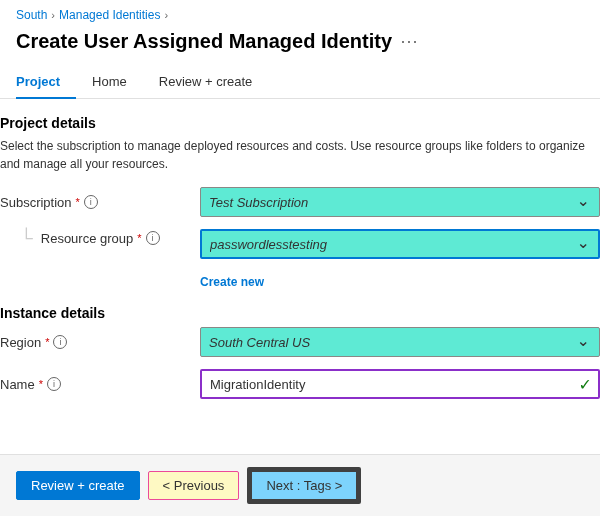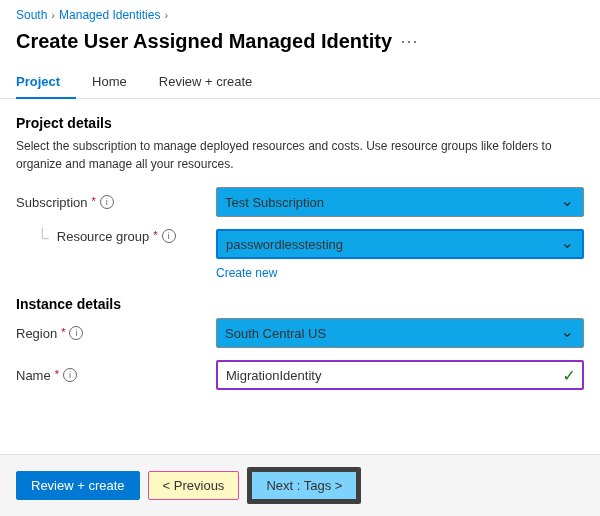--- a/index.html
+++ b/index.html
@@ -75,21 +75,21 @@
     }
     .tab.active {
       color: #0078d4;
       border-bottom: 2px solid #0078d4;
       font-weight: 600;
     }
 
     
     .main-content {
       flex: 1;
-      padding: 16px 16px 8px;
+      padding: 16px 0 8px;
       overflow-y: auto;
     }
 
     
     .section-header {
       font-size: 14px;
       font-weight: 600;
       color: #000;
       margin-bottom: 6px;
     }
@@ -104,20 +104,21 @@
     
     .form-row {
       display: flex;
       align-items: center;
       margin-bottom: 12px;
     }
     .form-label-col {
       width: 200px;
       flex-shrink: 0;
       display: flex;
+      align-items: center;
       gap: 4px;
       font-size: 13px;
     }
     .form-label-col.indented {
       padding-left: 20px;
     }
     .required-star {
       color: #c00;
       font-size: 11px;
     }
@@ -139,26 +140,27 @@
     }
 
     
     .dropdown {
       width: 100%;
       border: 1px solid #8a8886;
       border-radius: 2px;
       padding: 5px 32px 5px 8px;
       font-size: 13px;
       color: #333;
-      background: #0ea5e9;
+      background: #5eead4;
       appearance: none;
       -webkit-appearance: none;
       cursor: pointer;
       position: relative;
       height: 30px;
+      font-style: italic;
     }
     .dropdown-wrapper {
       position: relative;
       width: 100%;
     }
     .dropdown-wrapper::after {
       content: '⌄';
       position: absolute;
       right: 10px;
       top: 50%;
@@ -172,22 +174,23 @@
     .dropdown.resource-group {
       border-color: #0078d4;
       border-width: 2px;
     }
 
     
     .create-new-link {
       color: #0078d4;
       font-size: 12px;
       cursor: pointer;
-      margin-top: 7px;
+      margin-top: 16px;
       display: block;
+      font-weight: bold;
     }
 
     
     .input-with-check {
       position: relative;
       width: 100%;
     }
     .input-with-check input {
       width: 100%;
       border: 2px solid #8b2fc9;

